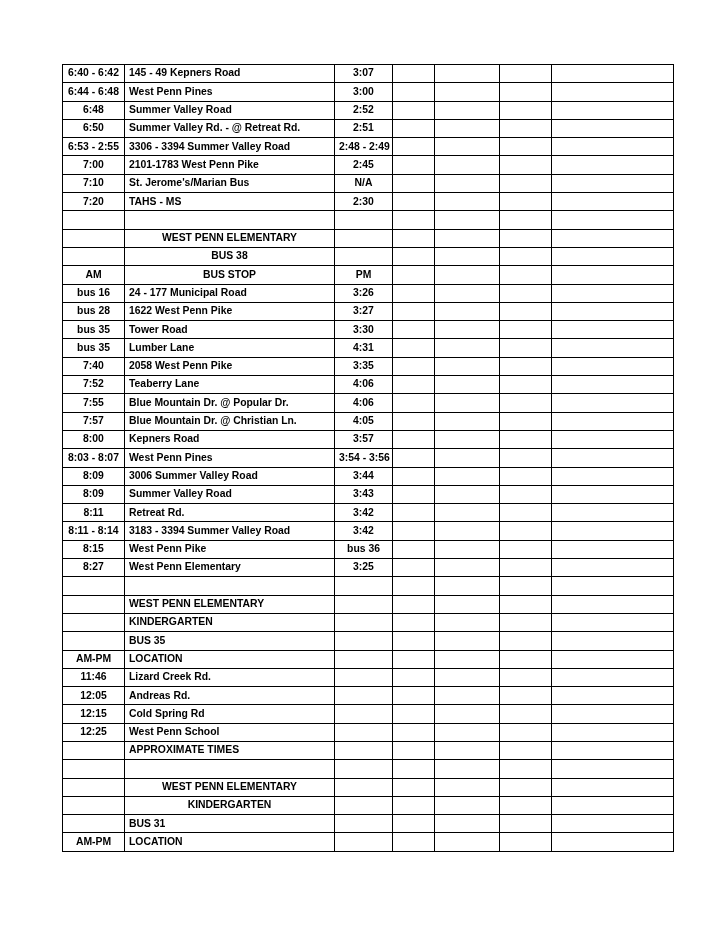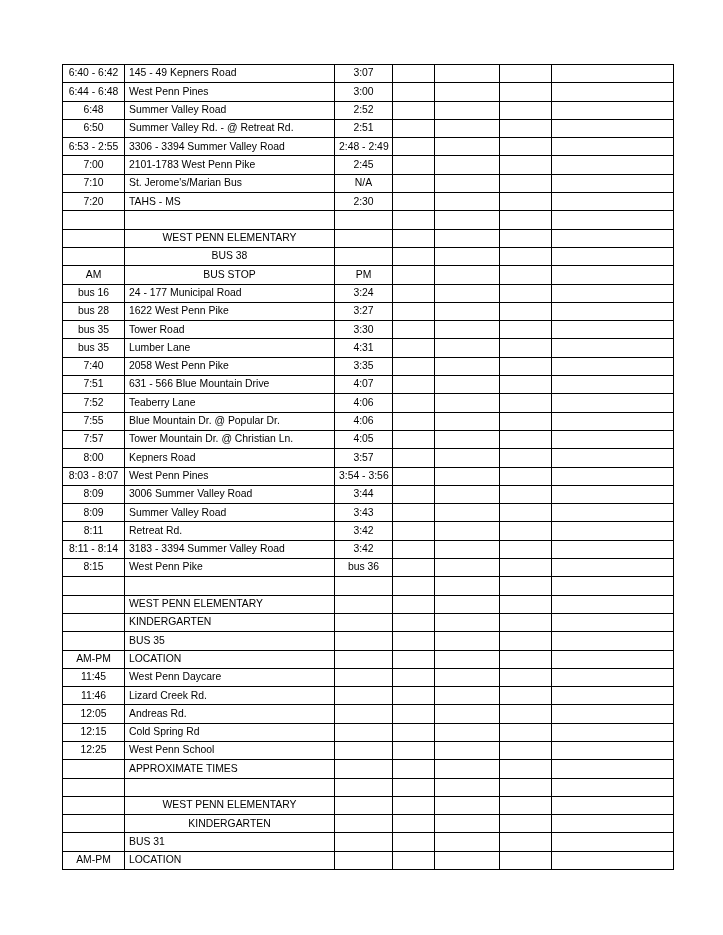--- a/index.html
+++ b/index.html
@@ -13,20 +13,21 @@
     height: 935px;
     font-family: "Liberation Sans", sans-serif;
     color: #000000;
     overflow: hidden;
   }
   #page {
     position: relative;
     width: 723px;
     height: 935px;
     background: #ffffff;
+    font-weight: bold;
   }
   #schedule-table {
     position: absolute;
     left: 62px;
     top: 64px;
     width: 569px;
     border-collapse: collapse;
     table-layout: fixed;
     font-size: 10.4px;
     line-height: 1;
@@ -173,21 +174,21 @@
           <td class="al-center">BUS STOP</td>
           <td class="al-center">PM</td>
           <td></td>
           <td></td>
           <td></td>
           <td></td>
         </tr>
         <tr>
           <td class="al-center">bus 16</td>
           <td class="al-left">24 - 177 Municipal Road</td>
-          <td class="al-center">3:24</td>
+          <td class="al-center">3:26</td>
           <td></td>
           <td></td>
           <td></td>
           <td></td>
         </tr>
         <tr>
           <td class="al-center">bus 28</td>
           <td class="al-left">1622 West Penn Pike</td>
           <td class="al-center">3:27</td>
           <td></td>
@@ -216,49 +217,40 @@
         <tr>
           <td class="al-center">7:40</td>
           <td class="al-left">2058 West Penn Pike</td>
           <td class="al-center">3:35</td>
           <td></td>
           <td></td>
           <td></td>
           <td></td>
         </tr>
         <tr>
-          <td class="al-center">7:51</td>
-          <td class="al-left">631 - 566  Blue Mountain Drive</td>
-          <td class="al-center">4:07</td>
-          <td></td>
-          <td></td>
-          <td></td>
-          <td></td>
-        </tr>
-        <tr>
           <td class="al-center">7:52</td>
           <td class="al-left">Teaberry Lane</td>
           <td class="al-center">4:06</td>
           <td></td>
           <td></td>
           <td></td>
           <td></td>
         </tr>
         <tr>
           <td class="al-center">7:55</td>
           <td class="al-left">Blue Mountain Dr. @ Popular Dr.</td>
           <td class="al-center">4:06</td>
           <td></td>
           <td></td>
           <td></td>
           <td></td>
         </tr>
         <tr>
           <td class="al-center">7:57</td>
-          <td class="al-left">Tower Mountain Dr. @ Christian Ln.</td>
+          <td class="al-left">Blue Mountain Dr. @ Christian Ln.</td>
           <td class="al-center">4:05</td>
           <td></td>
           <td></td>
           <td></td>
           <td></td>
         </tr>
         <tr>
           <td class="al-center">8:00</td>
           <td class="al-left">Kepners Road</td>
           <td class="al-center">3:57</td>
@@ -315,20 +307,29 @@
         <tr>
           <td class="al-center">8:15</td>
           <td class="al-left">West Penn Pike</td>
           <td class="al-center">bus 36</td>
           <td></td>
           <td></td>
           <td></td>
           <td></td>
         </tr>
         <tr>
+          <td class="al-center">8:27</td>
+          <td class="al-left">West Penn Elementary</td>
+          <td class="al-center">3:25</td>
+          <td></td>
+          <td></td>
+          <td></td>
+          <td></td>
+        </tr>
+        <tr>
           <td class="al-center"></td>
           <td class="al-left"></td>
           <td class="al-center"></td>
           <td></td>
           <td></td>
           <td></td>
           <td></td>
         </tr>
         <tr>
           <td class="al-center"></td>
@@ -353,29 +354,20 @@
           <td class="al-left">BUS 35</td>
           <td class="al-center"></td>
           <td></td>
           <td></td>
           <td></td>
           <td></td>
         </tr>
         <tr>
           <td class="al-center">AM-PM</td>
           <td class="al-left">LOCATION</td>
-          <td class="al-center"></td>
-          <td></td>
-          <td></td>
-          <td></td>
-          <td></td>
-        </tr>
-        <tr>
-          <td class="al-center">11:45</td>
-          <td class="al-left">West Penn Daycare</td>
           <td class="al-center"></td>
           <td></td>
           <td></td>
           <td></td>
           <td></td>
         </tr>
         <tr>
           <td class="al-center">11:46</td>
           <td class="al-left">Lizard Creek Rd.</td>
           <td class="al-center"></td>

